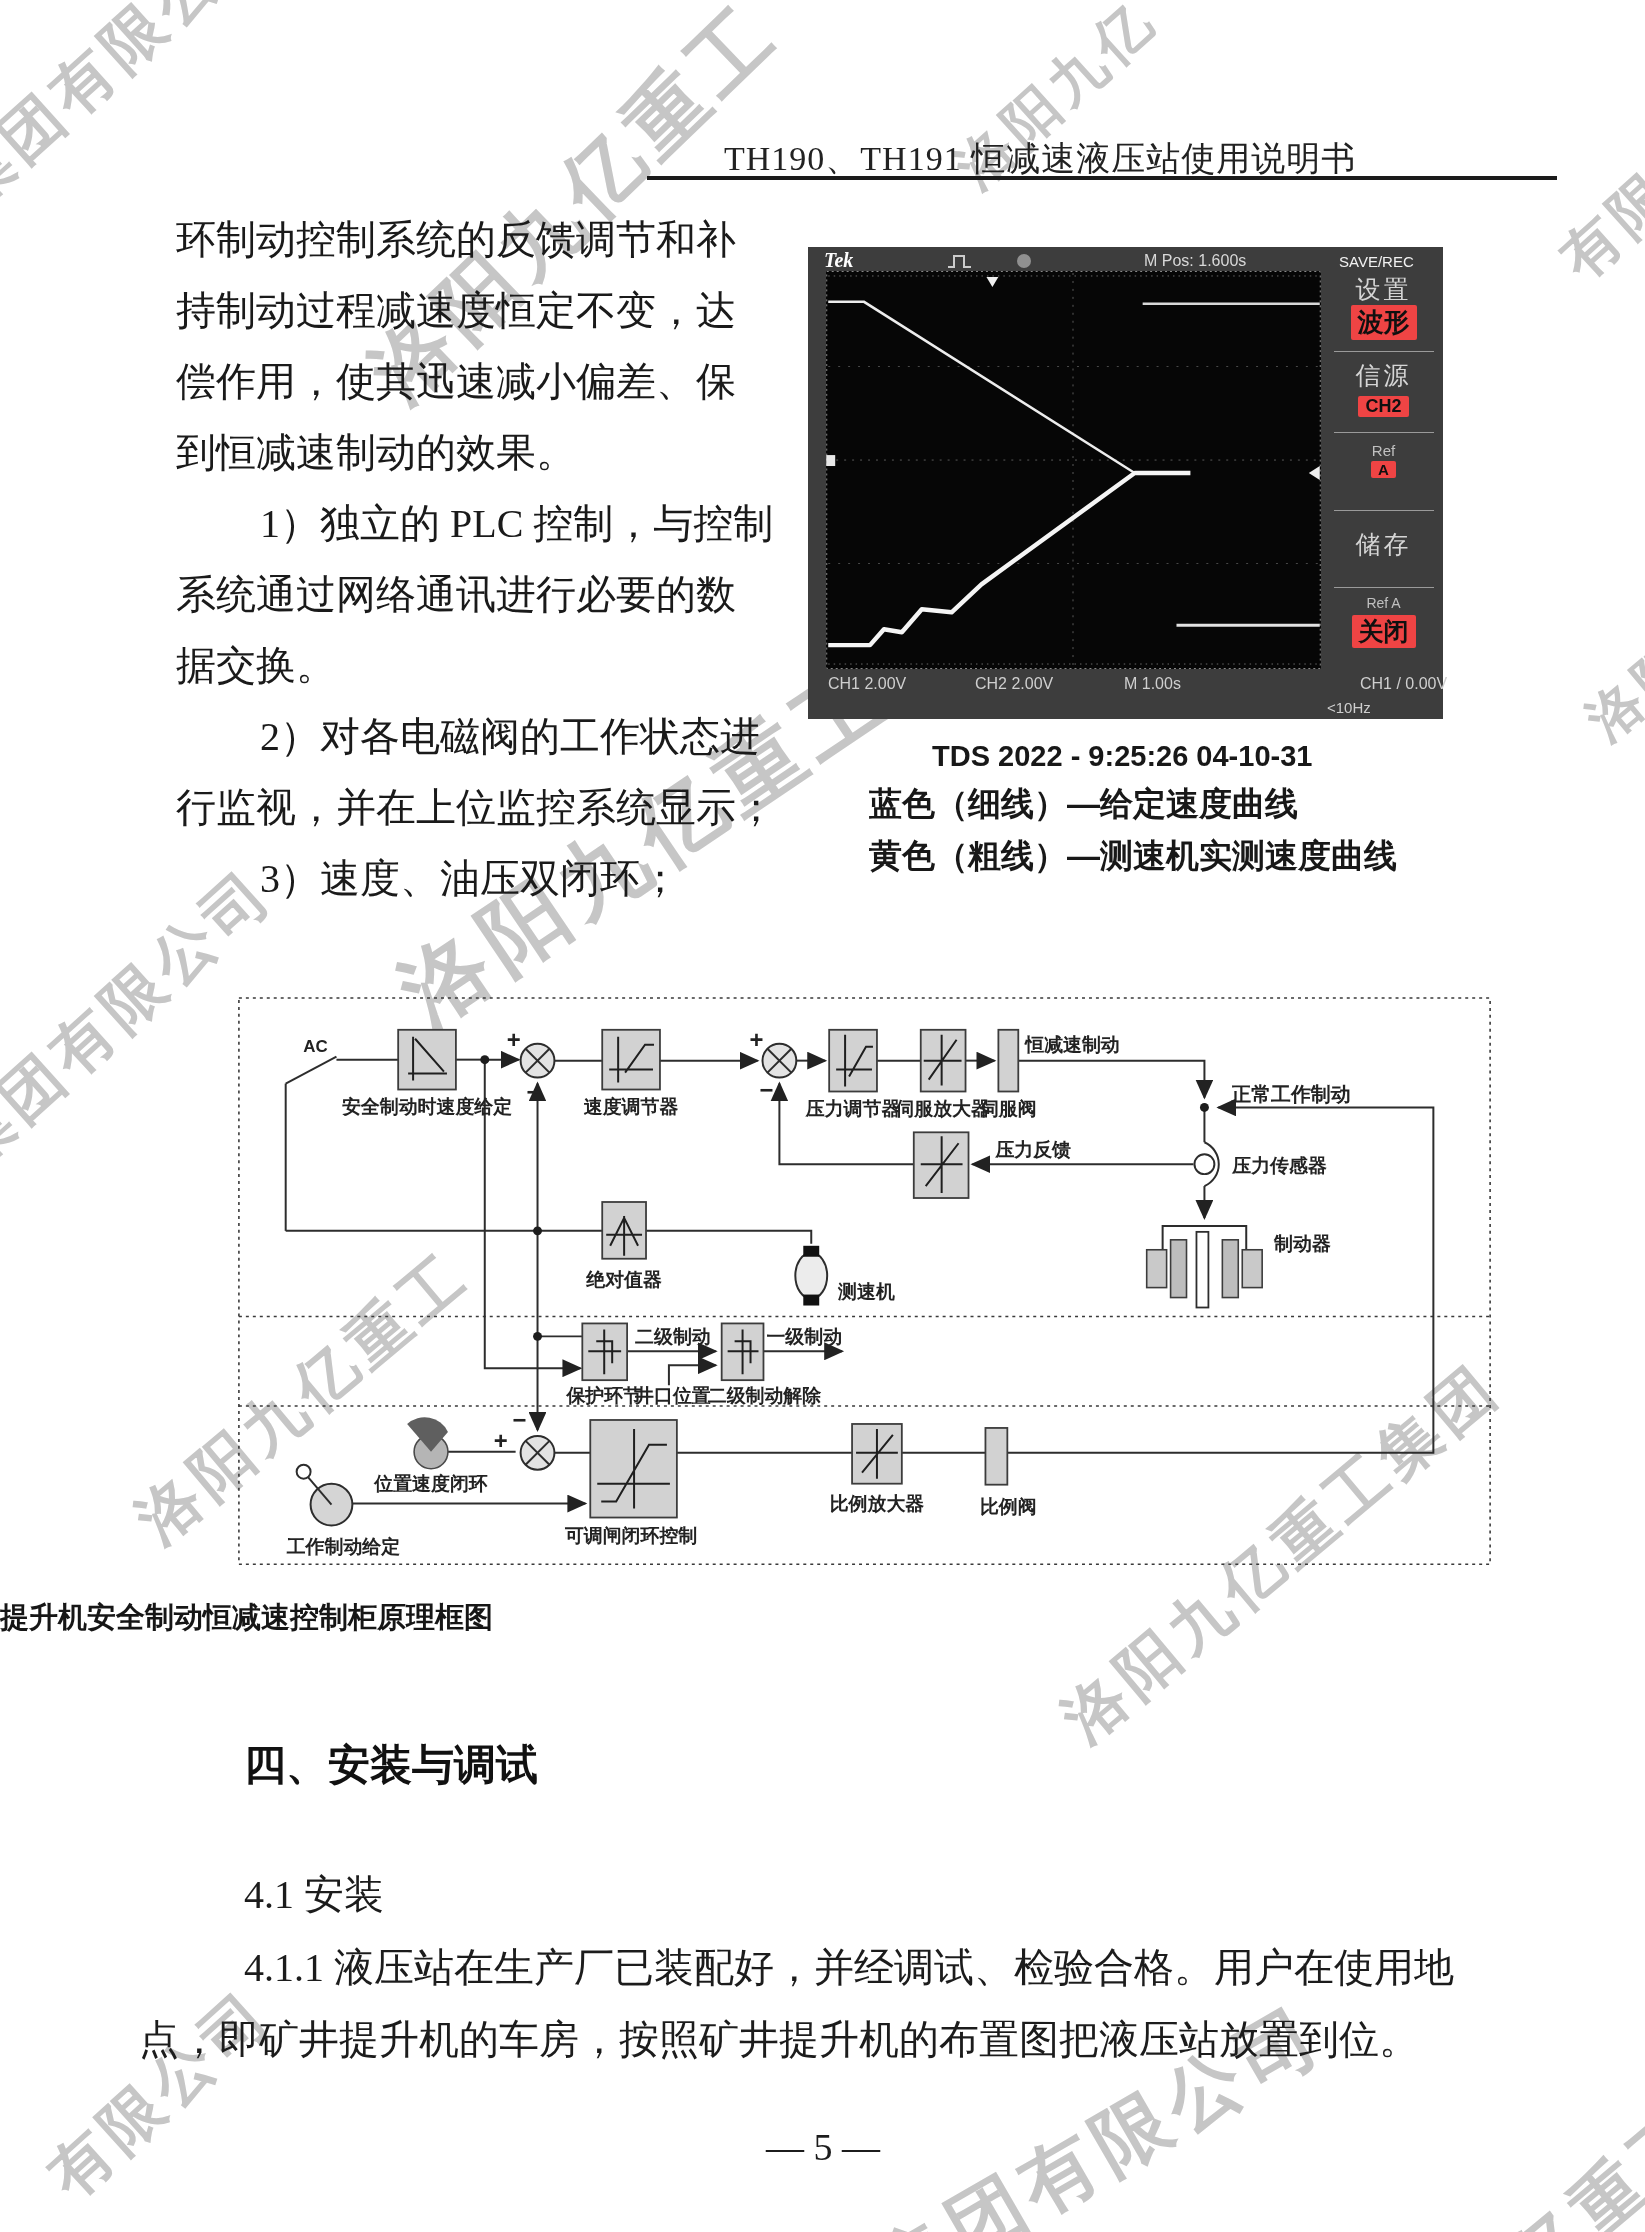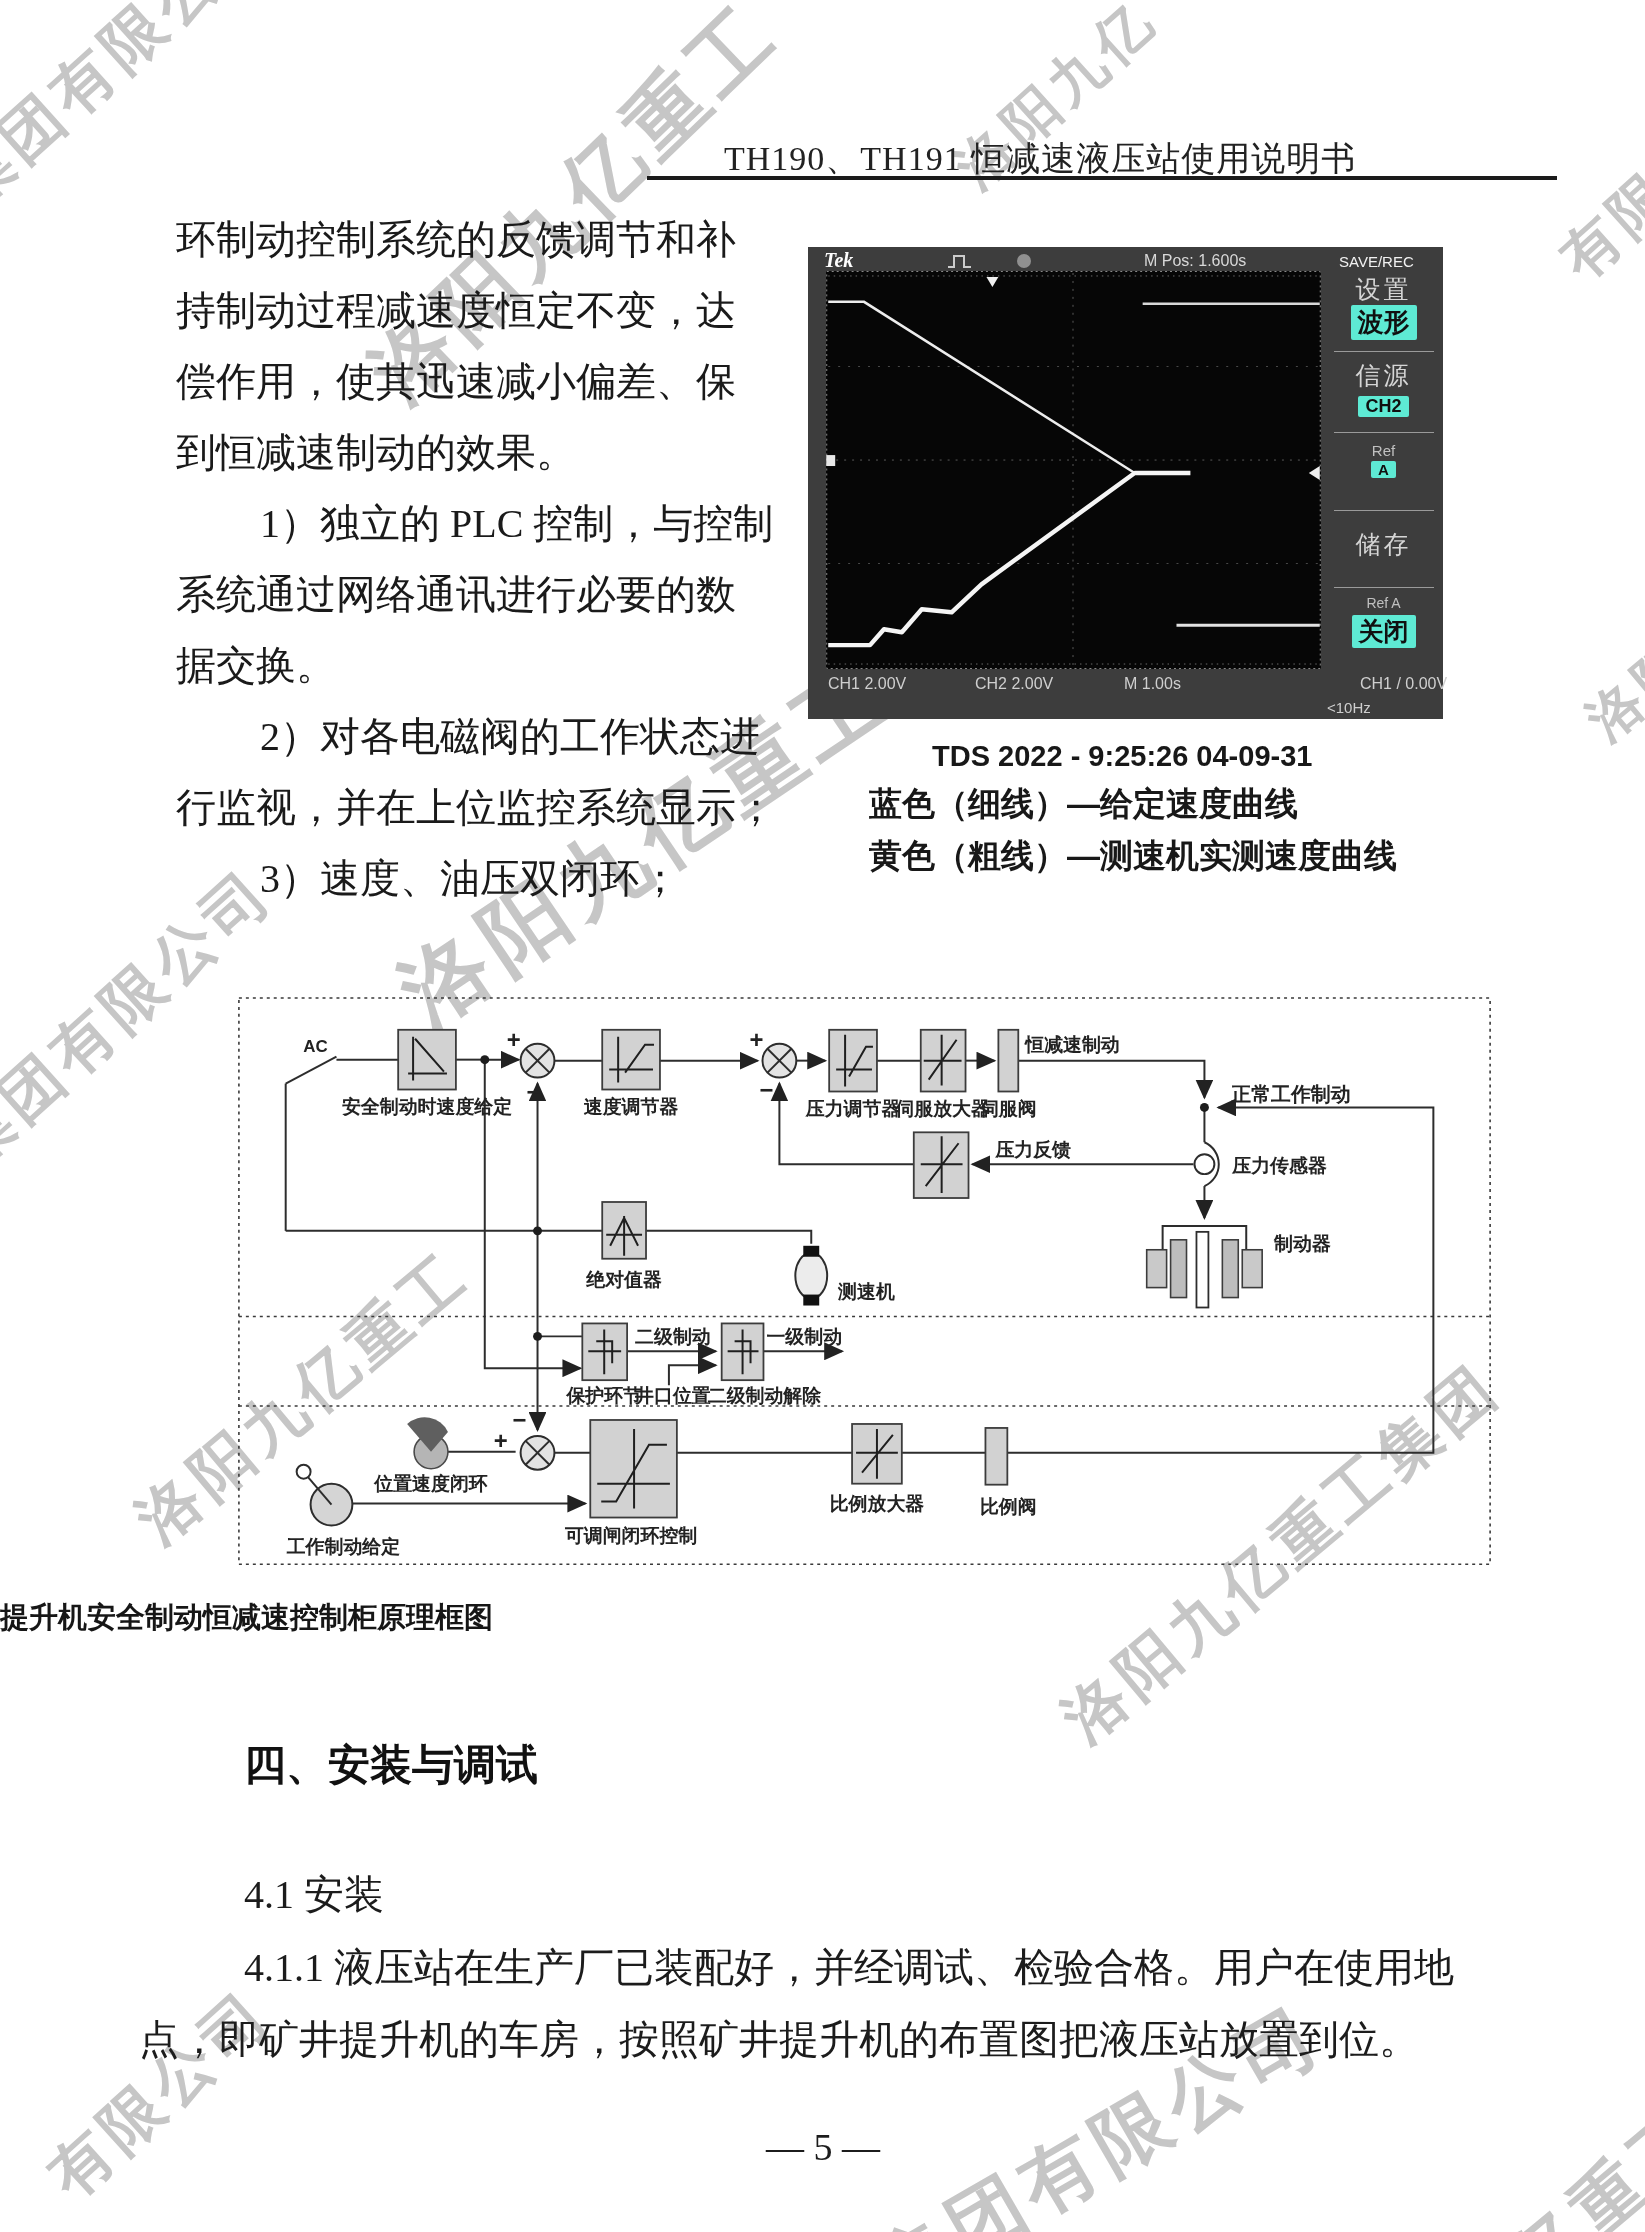--- a/index.html
+++ b/index.html
@@ -21,21 +21,21 @@
   .scope{position:absolute;left:808px;top:247px;width:635px;height:472px;background:#3d3d3d;
          z-index:2;font-family:"Liberation Sans",sans-serif;}
   .scope .tek{position:absolute;left:16px;top:2px;font-family:"Liberation Serif",serif;
               font-style:italic;font-weight:700;font-size:20px;color:#fff;}
   .scope .pulse{position:absolute;left:139px;top:7px;}
   .scope .runled{position:absolute;left:209px;top:7px;width:14px;height:14px;border-radius:50%;background:#909090;}
   .scope .mpos{position:absolute;left:336px;top:5px;font-size:16px;color:#d8d8d8;}
   .scope .saverec{position:absolute;left:531px;top:6px;font-size:15px;color:#f2f2f2;}
   .scope .screen{position:absolute;left:18px;top:24px;background:#060606;}
   .menu-item{position:absolute;left:520px;width:111px;text-align:center;color:#d5d5d5;white-space:nowrap;}
-  .mbox{display:inline-block;background:#5eead4;color:#101010;font-weight:700;padding:0 7px;border-radius:2px;}
+  .mbox{display:inline-block;background:#ef4444;color:#101010;font-weight:700;padding:0 7px;border-radius:2px;}
   .mdiv{position:absolute;left:526px;width:100px;border-top:1px solid #9a9a9a;}
   .sbar{position:absolute;top:428px;font-size:16px;color:#cfcfcf;white-space:nowrap;}
   
   .cap1{position:absolute;left:932px;top:740px;font-family:"Liberation Sans",sans-serif;
         font-weight:700;font-size:29px;color:#181818;z-index:1;}
   .cap2{position:absolute;left:869px;top:782px;font-family:"Liberation Sans",sans-serif;
         font-weight:700;font-size:33px;color:#181818;z-index:1;white-space:nowrap;}
   .cap3{position:absolute;left:869px;top:834px;font-family:"Liberation Sans",sans-serif;
         font-weight:700;font-size:33px;color:#181818;z-index:1;white-space:nowrap;}
   
@@ -135,21 +135,21 @@
       <span class="mbox">关闭</span>
     </div>
 
     <div class="sbar" style="left:20px;">CH1  2.00V</div>
     <div class="sbar" style="left:167px;">CH2  2.00V</div>
     <div class="sbar" style="left:316px;">M 1.00s</div>
     <div class="sbar" style="left:512px;margin-left:40px;">CH1 / 0.00V</div>
     <div class="sbar" style="left:519px;top:452px;font-size:15px;">&lt;10Hz</div>
   </div>
 
-  <div class="cap1">TDS 2022 - 9:25:26  04-09-31</div>
+  <div class="cap1">TDS 2022 - 9:25:26  04-10-31</div>
   <div class="cap2">蓝色（细线）—给定速度曲线</div>
   <div class="cap3">黄色（粗线）—测速机实测速度曲线</div>
 
   <svg class="diagram" width="1294" height="647" viewBox="220 990 1300 650">
     <defs>
       <marker id="ah" markerWidth="11" markerHeight="9" refX="9" refY="4.5" orient="auto">
         <path d="M0,0 L10,4.5 L0,9 z" fill="#222"></path>
       </marker>
     </defs>
     <g stroke="#3a3a3a" stroke-width="1.6" fill="none" stroke-dasharray="3 4">

